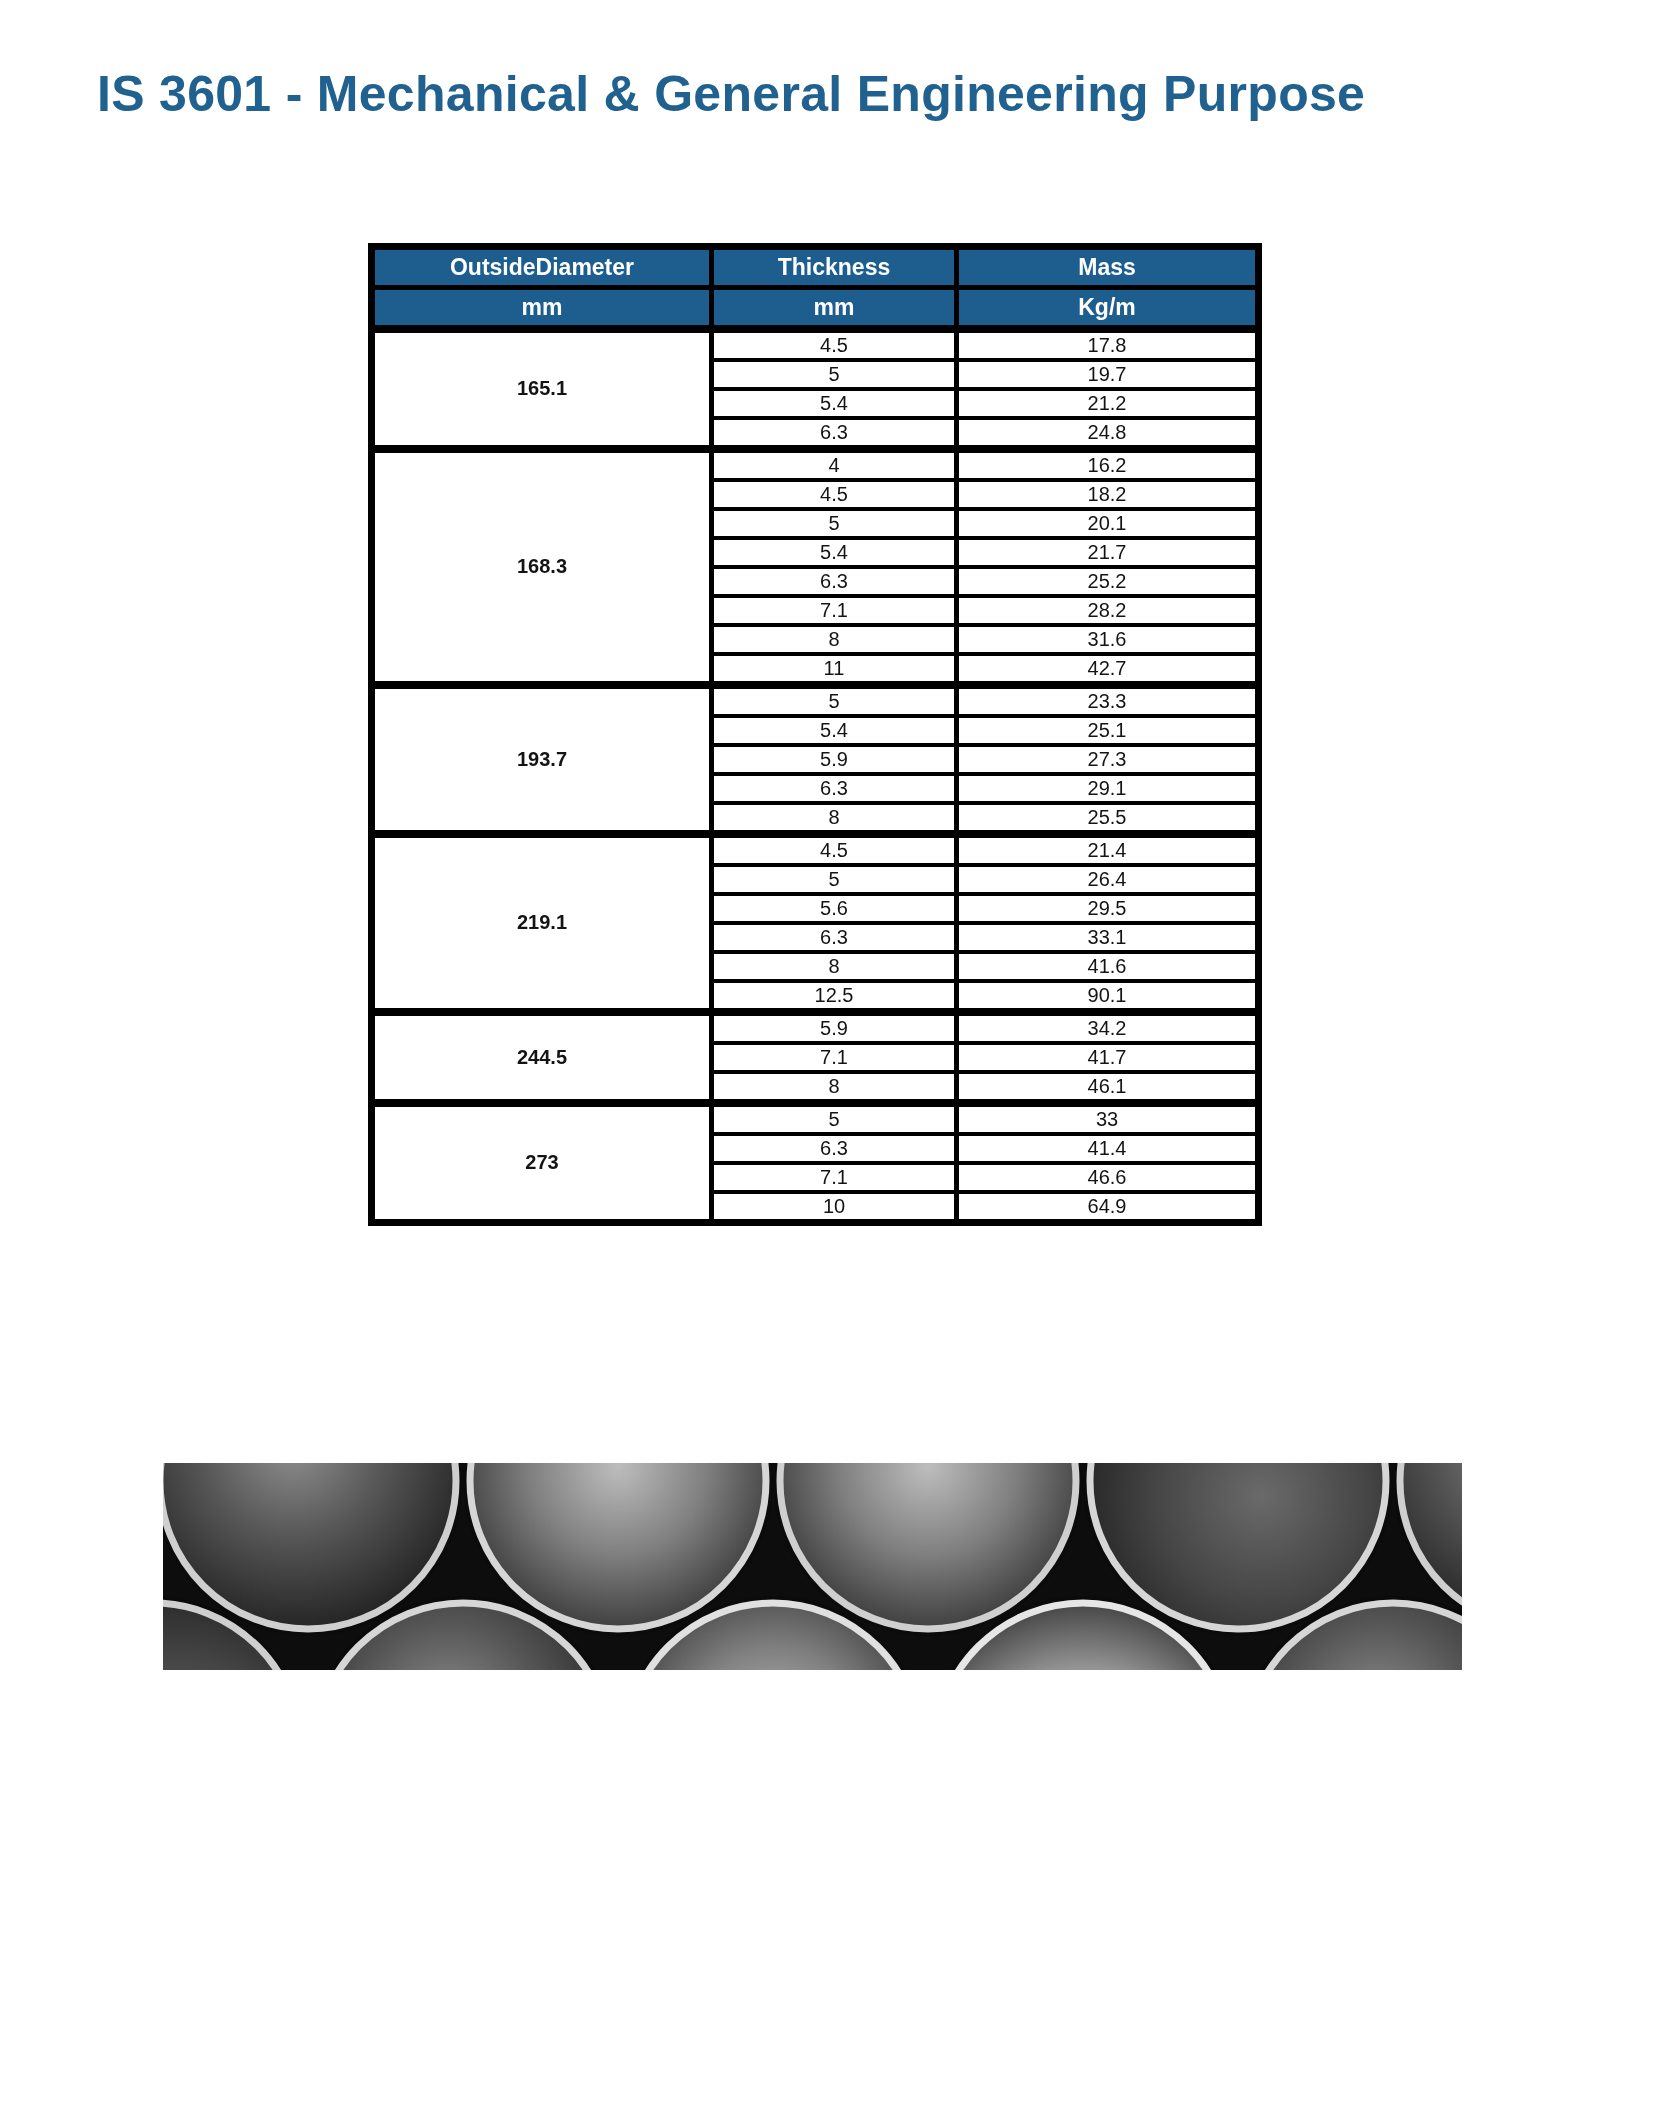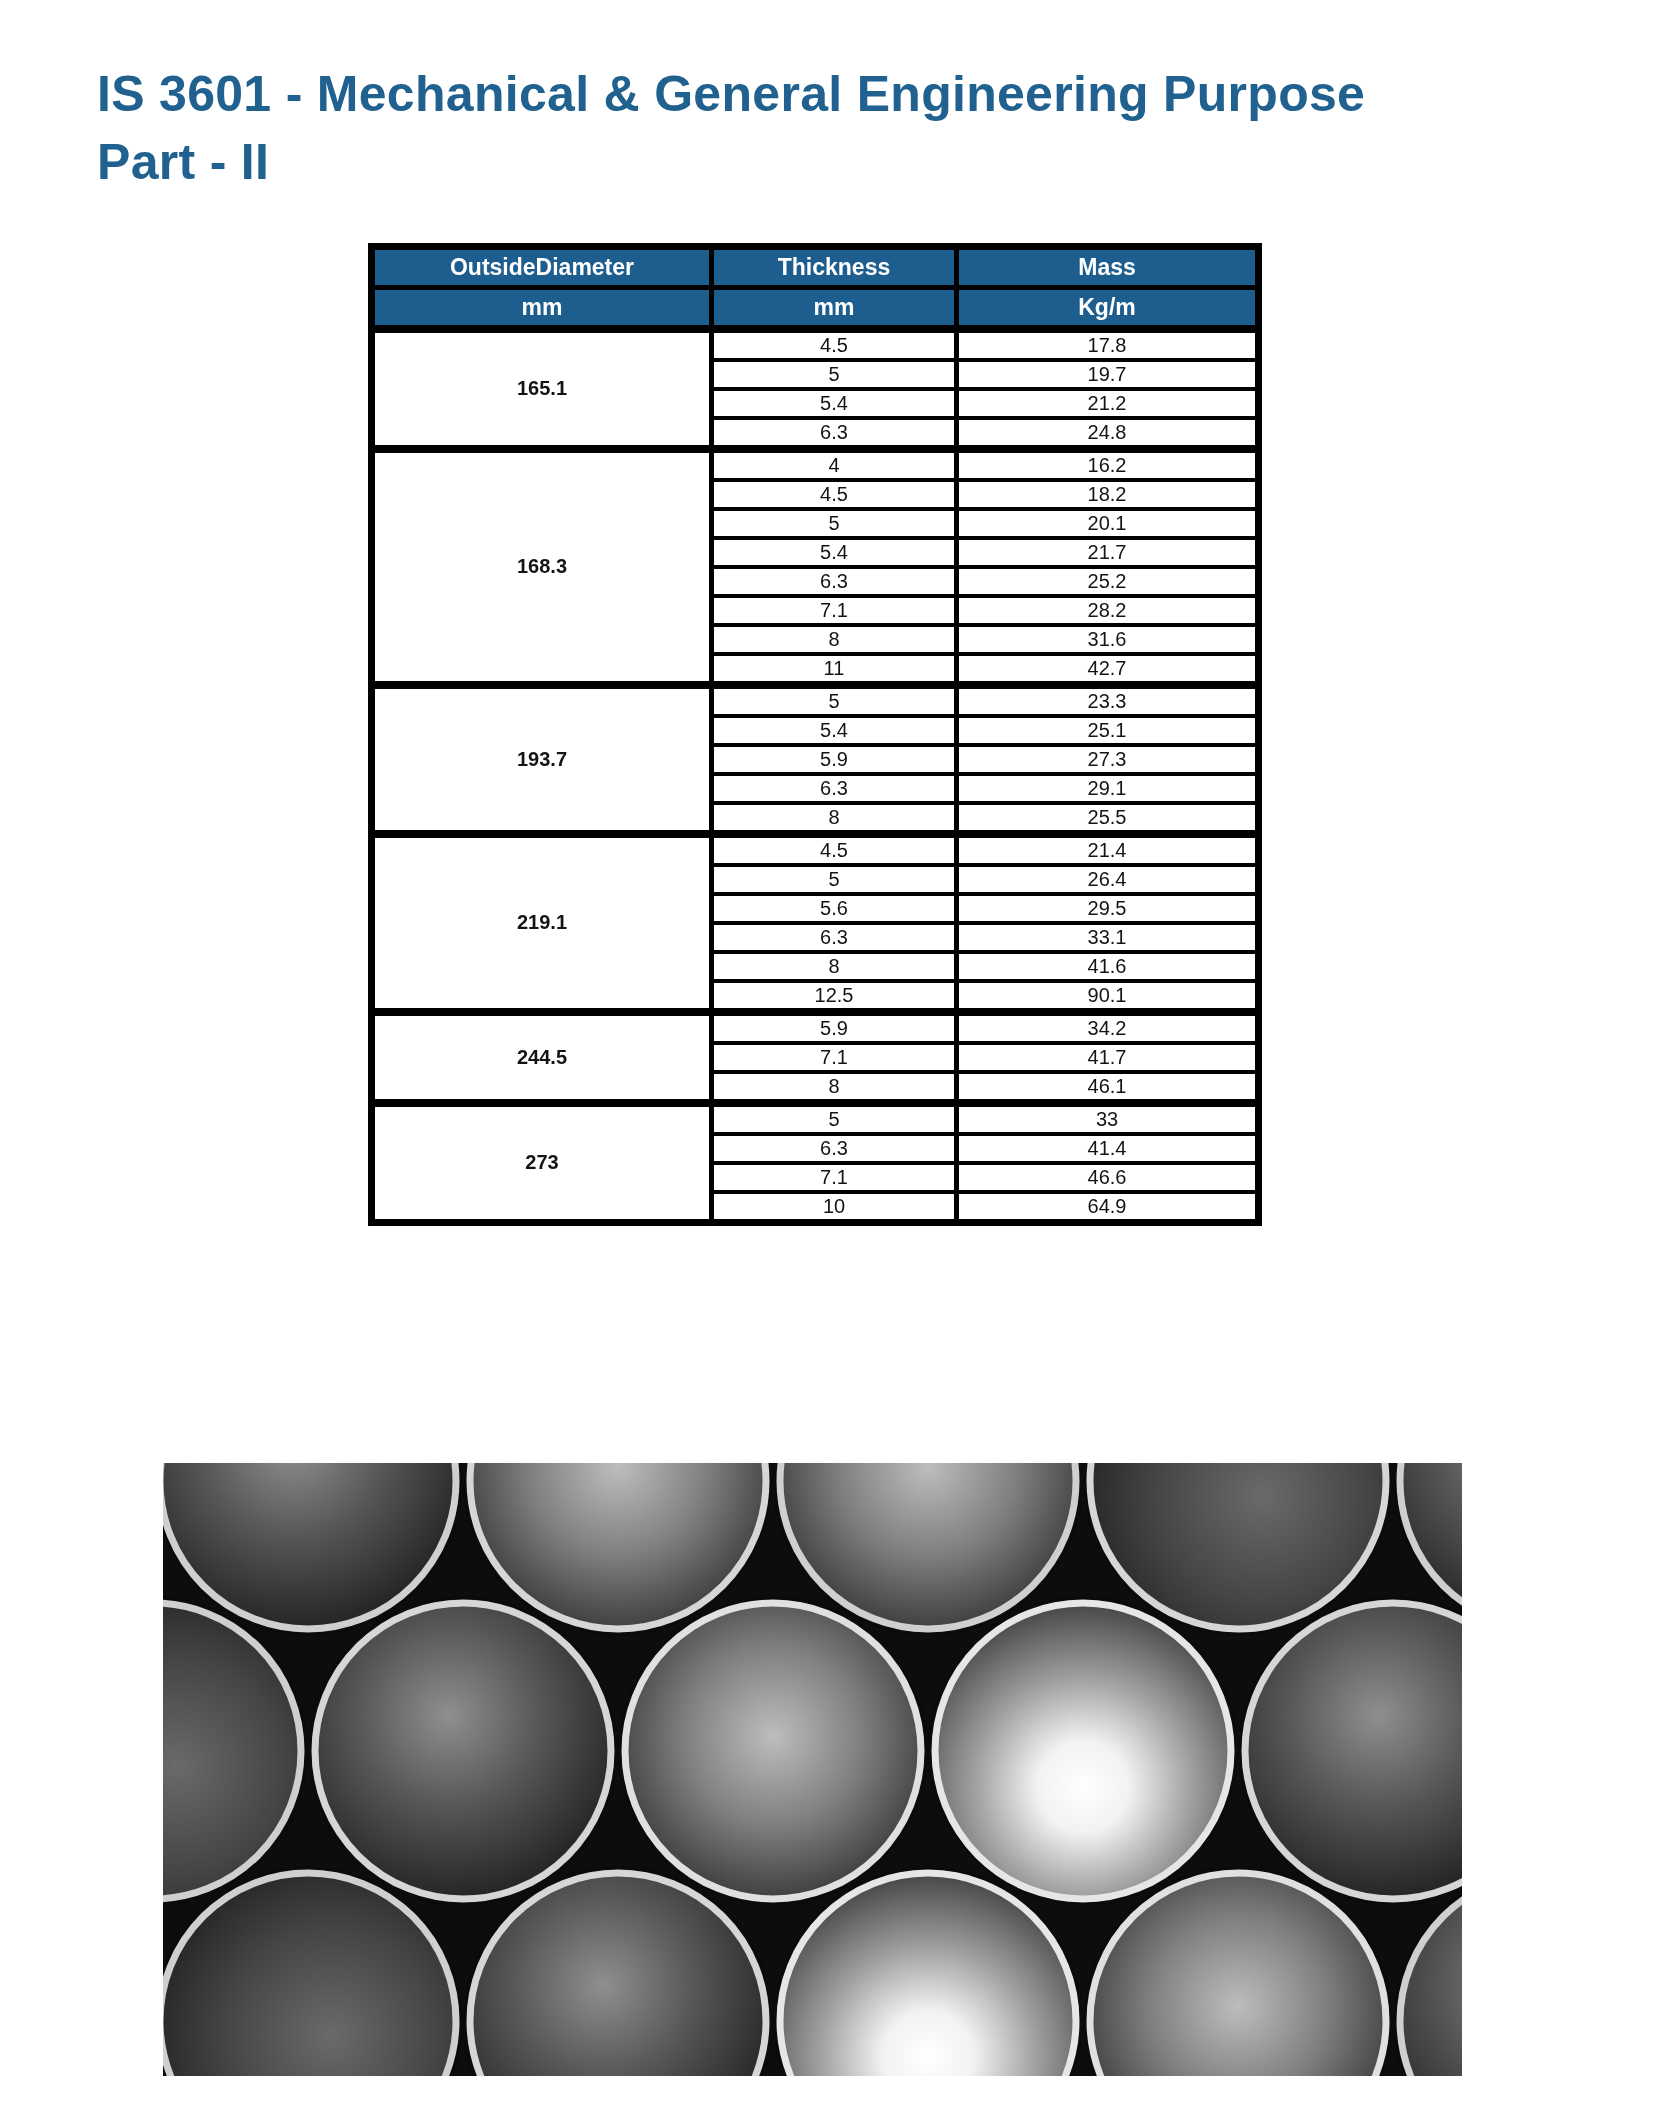--- a/index.html
+++ b/index.html
@@ -7,21 +7,21 @@
     --header_bg:#1d5e8e;
     --header_text:#ffffff;
     --border_color:#000000;
   }
   *{box-sizing:border-box;}
   html,body{margin:0;padding:0;background:#ffffff;}
   body{font-family:"Liberation Sans", sans-serif;}
   .canvas{
     position:relative;
     width:1653px;
-    height:2113px;
+    height:1670px;
     background:#ffffff;
     overflow:hidden;
     padding-left:16px;
   }
   
   .page-title{
     position:absolute;
     left:97px;
     top:26px;
     width:1480px;
@@ -90,21 +90,20 @@
   }
   .pipes-photo svg{display:block;width:100%;height:100%;}
 </style>
 </head>
 <body>
 
 <div class="canvas">
 
   <h1 class="page-title">
     <span class="line">IS 3601 - Mechanical &amp; General Engineering Purpose</span>
-    <span class="line">Part - II</span>
   </h1>
 
   <table class="spec-table">
     <colgroup>
       <col class="c1">
         <col class="c2">
         <col class="c3">
     </colgroup>
     <thead>
       <tr class="labels">

